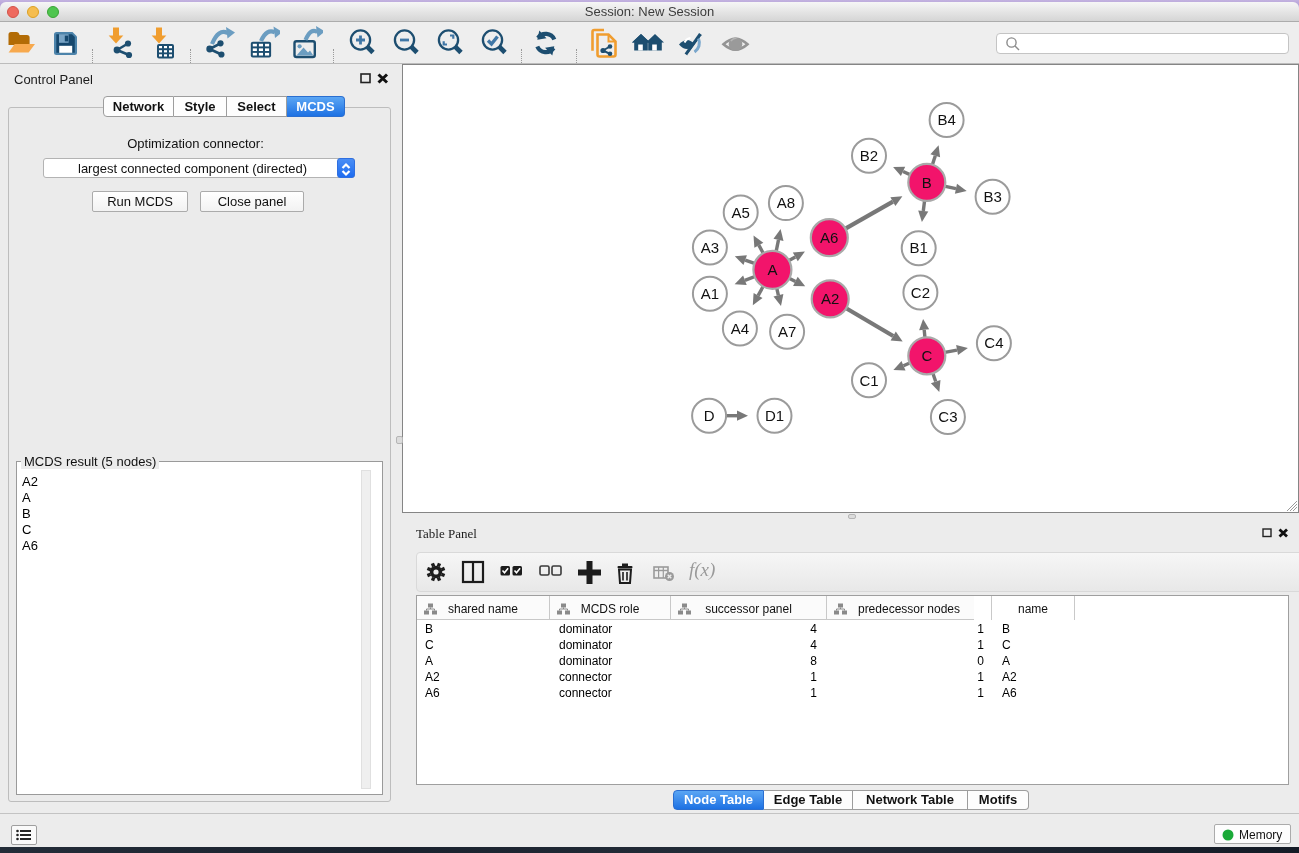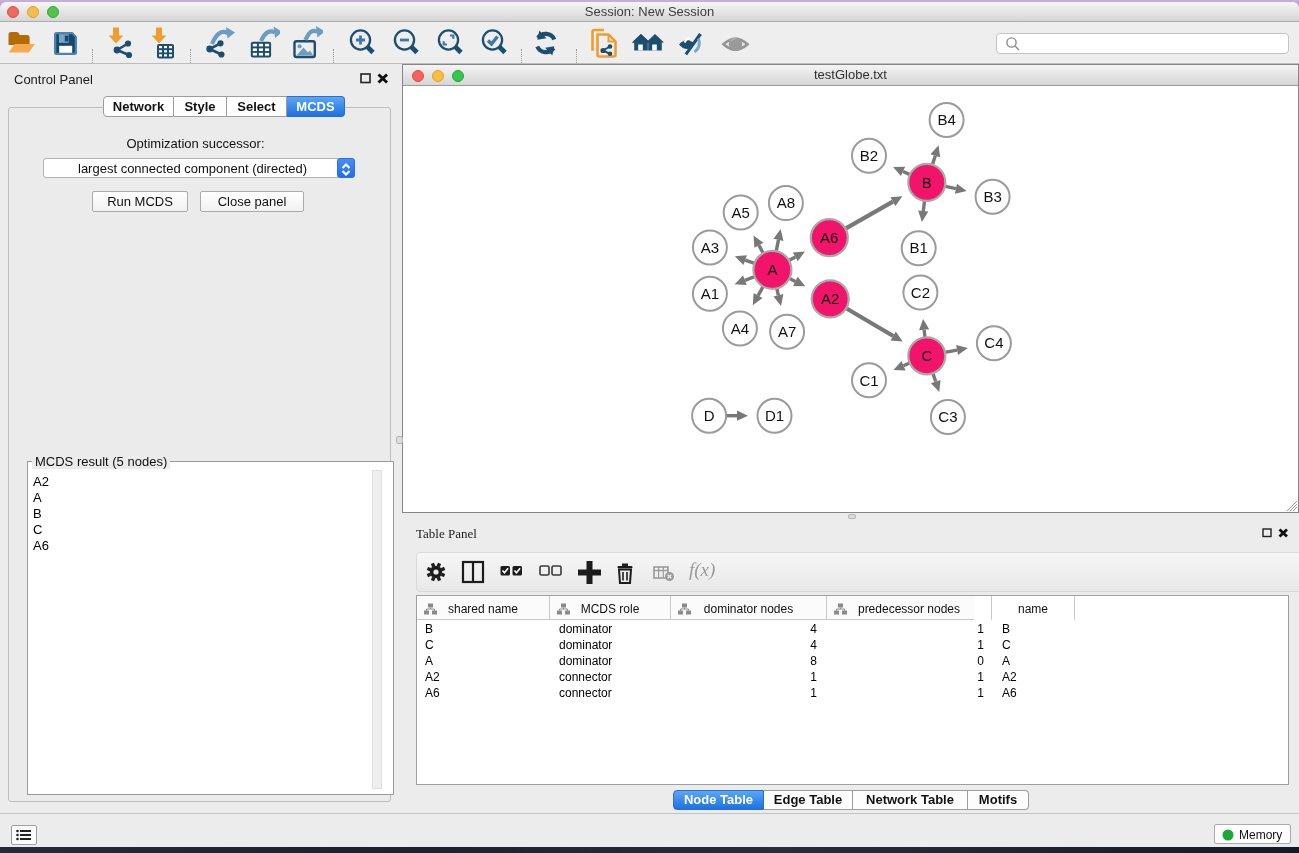--- a/index.html
+++ b/index.html
@@ -24,21 +24,21 @@
 .cpbox { position:absolute; left:8px; top:43px; width:383px; height:695px; border:1px solid #bdbdbd; border-radius:3px; background:#ebebeb; }
 .tabs { position:absolute; top:32px; left:79px; height:21px; display:flex; font-size:13px;padding-left:24px; }
 .tab { border:1px solid #9d9d9d; border-left:none; background:#fdfdfd; color:#111; text-align:center; line-height:19px; font-weight:bold; }
 .tab.first { border-left:1px solid #9d9d9d; border-radius:4px 0 0 4px; }
 .tab.sel { border-radius:0 4px 4px 0; background:linear-gradient(#5ba6f4,#1d71e3); border-color:#2a6ed0; color:#fff; }
 #optlabel { position:absolute; left:0; width:391px; top:72px; text-align:center; font-size:13px; color:#111; }
 #dropdown { position:absolute; left:43px; top:94px; width:312px; height:20px; background:#fff; border:1px solid #b3b3b3; border-radius:3px; }
 #dropdown .dtext { position:absolute; left:10px; top:2px; font-size:13px; color:#111;padding-left:24px; }
 #spinner { position:absolute; right:-1px; top:-1px; width:18px; height:20px; border-radius:3px; background:linear-gradient(#4a8ef5,#1e6cf0); border:1px solid #2f6fe0; }
 .btn { position:absolute; height:21px; background:linear-gradient(#ffffff,#f2f2f2); border:1px solid #ababab; border-radius:2px; font-size:13px; color:#111; text-align:center; line-height:19px; }
-#fieldset { position:absolute; left:27px; top:397px; width:367px; height:334px; border:1px solid #9a9a9a; background:#fff; }
+#fieldset { position:absolute; left:16px; top:397px; width:367px; height:334px; border:1px solid #9a9a9a; background:#fff; }
 #fieldset .legend { position:absolute; left:4px; top:-8px; background:#ebebeb; padding:0 3px; font-size:13px; color:#111; }
 #fieldset .sbar { position:absolute; right:11px; top:8px; width:10px; height:319px; background:#efefef; border:1px solid #e0e0e0;}
 #fieldset .li { position:absolute; left:5px; font-size:13px; color:#000; }
 
 
 #netwin { left:402px; top:64px; width:897px; height:449px; background:#fff; border:1px solid #858585; }
 #nettitle { position:absolute; left:0; top:0; width:100%; height:21px; background:linear-gradient(#f4f4f4,#d6d6d6); border-bottom:1px solid #9b9b9b; }
 #nettitle .title { position:absolute; left:0; right:0; top:2px; text-align:center; font-size:13px; color:#2f2f2f; }
 .tl2 { position:absolute; top:4.5px; width:12px; height:12px; border-radius:50%; }
 #grip { position:absolute; right:1px; bottom:1px; width:12px; height:12px; }
@@ -219,21 +219,21 @@
   <svg width="12" height="11" style="position:absolute;left:377px;top:9px">
       <path d="M1.5 1.5 L10 9.5 M10 1.5 L1.5 9.5" stroke="#111" stroke-width="3"></path>
     </svg>
   <div class="cpbox"></div>
   <div class="tabs">
     <div class="tab first" style="width:71px">Network</div>
     <div class="tab" style="width:53px">Style</div>
     <div class="tab" style="width:60px">Select</div>
     <div class="tab sel" style="width:58px">MCDS</div>
   </div>
-  <div id="optlabel">Optimization successor:</div>
+  <div id="optlabel">Optimization connector:</div>
   <div id="dropdown">
     <div class="dtext">largest connected component (directed)</div>
     <div id="spinner">
       <svg width="18" height="18" viewBox="0 0 18 18" style="position:absolute;left:0;top:0">
         <path d="M4.5 9 L8 5.5 L11.5 9" fill="none" stroke="#fff" stroke-width="2.2"></path>
         <path d="M4.5 12 L8 15.5 L11.5 12" fill="none" stroke="#fff" stroke-width="2.2"></path>
       </svg>
     </div>
   </div>
   <div class="btn" style="left:92px; top:127px; width:96px;">Run MCDS</div>
@@ -243,26 +243,20 @@
     <div class="sbar"></div>
     <div class="li" style="top:12px">A2</div>
     <div class="li" style="top:28px">A</div>
     <div class="li" style="top:44px">B</div>
     <div class="li" style="top:60px">C</div>
     <div class="li" style="top:76px">A6</div>
   </div>
 </div>
 
 <div class="abs" id="netwin">
-  <div id="nettitle">
-    <div class="tl2" style="left:9px; background:#f9625c; border:0.5px solid #e04b44;"></div>
-    <div class="tl2" style="left:29px; background:#fdbc40; border:0.5px solid #e0a029;"></div>
-    <div class="tl2" style="left:49px; background:#34c84a; border:0.5px solid #28a537;"></div>
-    <div class="title">testGlobe.txt</div>
-  </div>
   <svg id="grip" width="12" height="12" viewBox="0 0 12 12">
     <line x1="2" y1="12" x2="12" y2="2" stroke="#9a9a9a" stroke-width="1"></line>
     <line x1="5" y1="12" x2="12" y2="5" stroke="#9a9a9a" stroke-width="1"></line>
     <line x1="8" y1="12" x2="12" y2="8" stroke="#9a9a9a" stroke-width="1"></line>
   </svg>
 </div>
 <div class="abs vhandle"></div>
 <div class="abs hhandle"></div>
 
 <svg width="896" height="427" viewBox="0 0 896 427" style="position:absolute;left:403px;top:86px">
@@ -424,21 +418,21 @@
           </svg>
           <div class="hlabel">MCDS role</div>
         </div>
         <div class="hcell" style="left:254px;width:156px;">
           <svg style="position:absolute;left:7px;top:7px" width="13" height="12" viewBox="0 0 13 12">
             <rect x="4" y="0.5" width="5" height="4" fill="#8a8a8a"></rect>
             <rect x="0" y="7.5" width="5" height="4" fill="#8a8a8a"></rect>
             <rect x="8" y="7.5" width="5" height="4" fill="#8a8a8a"></rect>
             <path d="M6.5 4.5 L6.5 6 M2.5 7.5 L2.5 6 L10.5 6 L10.5 7.5" stroke="#8a8a8a" stroke-width="1" fill="none"></path>
           </svg>
-          <div class="hlabel">dominator nodes</div>
+          <div class="hlabel">successor panel</div>
         </div>
         <div class="hcell" style="left:410px;width:165px;">
           <svg style="position:absolute;left:7px;top:7px" width="13" height="12" viewBox="0 0 13 12">
             <rect x="4" y="0.5" width="5" height="4" fill="#8a8a8a"></rect>
             <rect x="0" y="7.5" width="5" height="4" fill="#8a8a8a"></rect>
             <rect x="8" y="7.5" width="5" height="4" fill="#8a8a8a"></rect>
             <path d="M6.5 4.5 L6.5 6 M2.5 7.5 L2.5 6 L10.5 6 L10.5 7.5" stroke="#8a8a8a" stroke-width="1" fill="none"></path>
           </svg>
           <div class="hlabel">predecessor nodes</div>
         </div>

